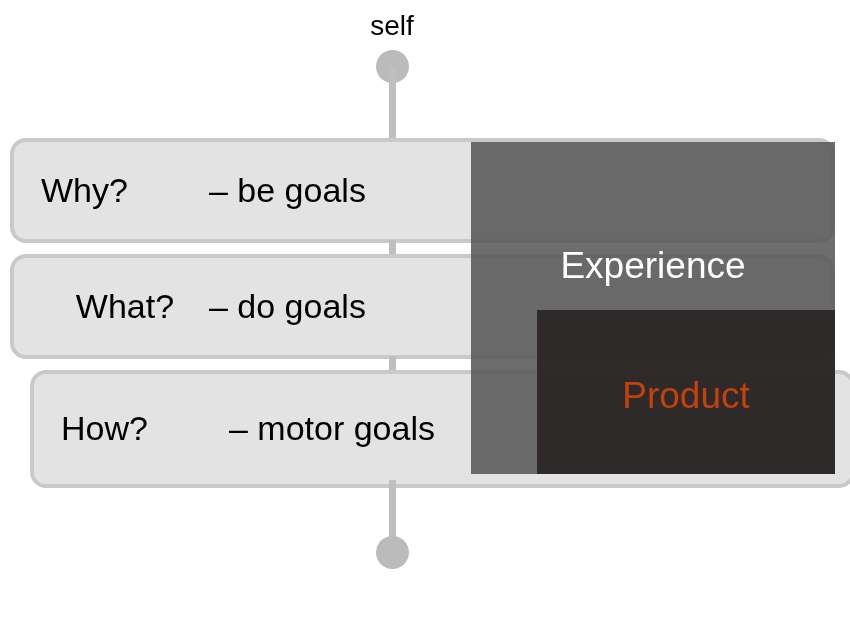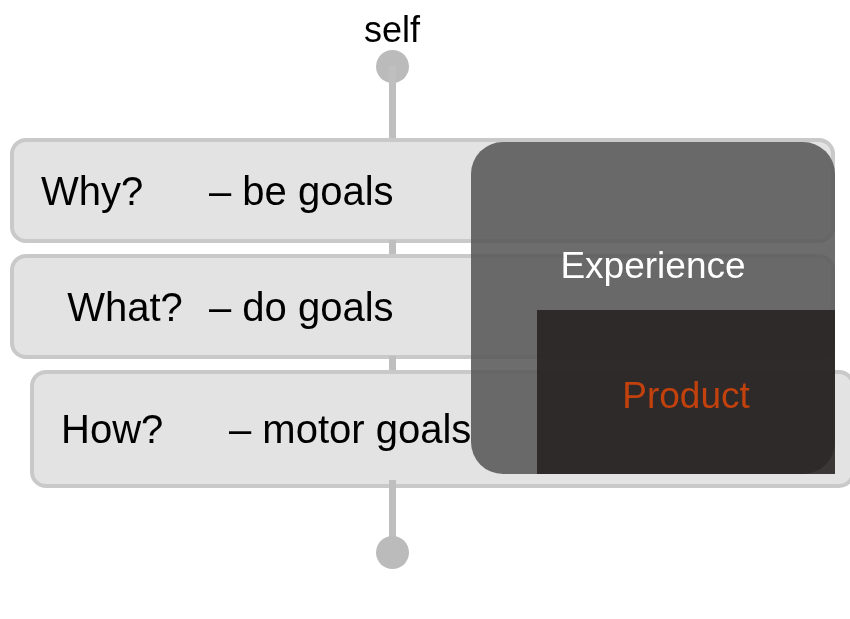--- a/index.html
+++ b/index.html
@@ -39,21 +39,21 @@
     left: 376px;
   }
   .axis-dot.dot-top    { top: 50px; }
   .axis-dot.dot-bottom { top: 536px; }
 
   .axis-label {
     position: absolute;
     width: 200px;
     text-align: center;
     left: 292px;
-    font-size: 36px;
+    font-size: 28px;
     color: #000000;
     line-height: 1;
     white-space: nowrap;
   }
   .axis-label.label-self  { top: 12px; }
   .axis-label.label-world { top: 568px; }
 
   
   .goal-row {
     position: absolute;
@@ -66,21 +66,21 @@
   }
   .goal-row.row-0 { top: 138px; height: 105px; }
   .goal-row.row-1 { top: 254px; height: 105px; text-align: center; }
   .goal-row.row-2 { top: 370px; height: 118px; margin-left: 20px; }
 
   .goal-text {
     position: absolute;
     left: 27px;
     top: 50%;
     transform: translateY(-50%);
-    font-size: 40px;
+    font-size: 34px;
     color: #000000;
     white-space: nowrap;
     line-height: 1.1;
   }
   .goal-q {
     display: inline-block;
     min-width: 168px;
   }
   .goal-d {
     display: inline-block;
@@ -90,21 +90,20 @@
   .overlay {
     position: absolute;
     box-sizing: border-box;
   }
   .overlay-experience {
     left: 471px;
     top: 142px;
     width: 364px;
     height: 332px;
     background: rgba(85, 85, 85, 0.86);
-    border-radius: 32px;
   }
   .overlay-product {
     left: 537px;
     top: 310px;
     width: 298px;
     height: 164px;
     background: rgba(40, 36, 36, 0.90);
   }
   .overlay-label {
     position: absolute;

